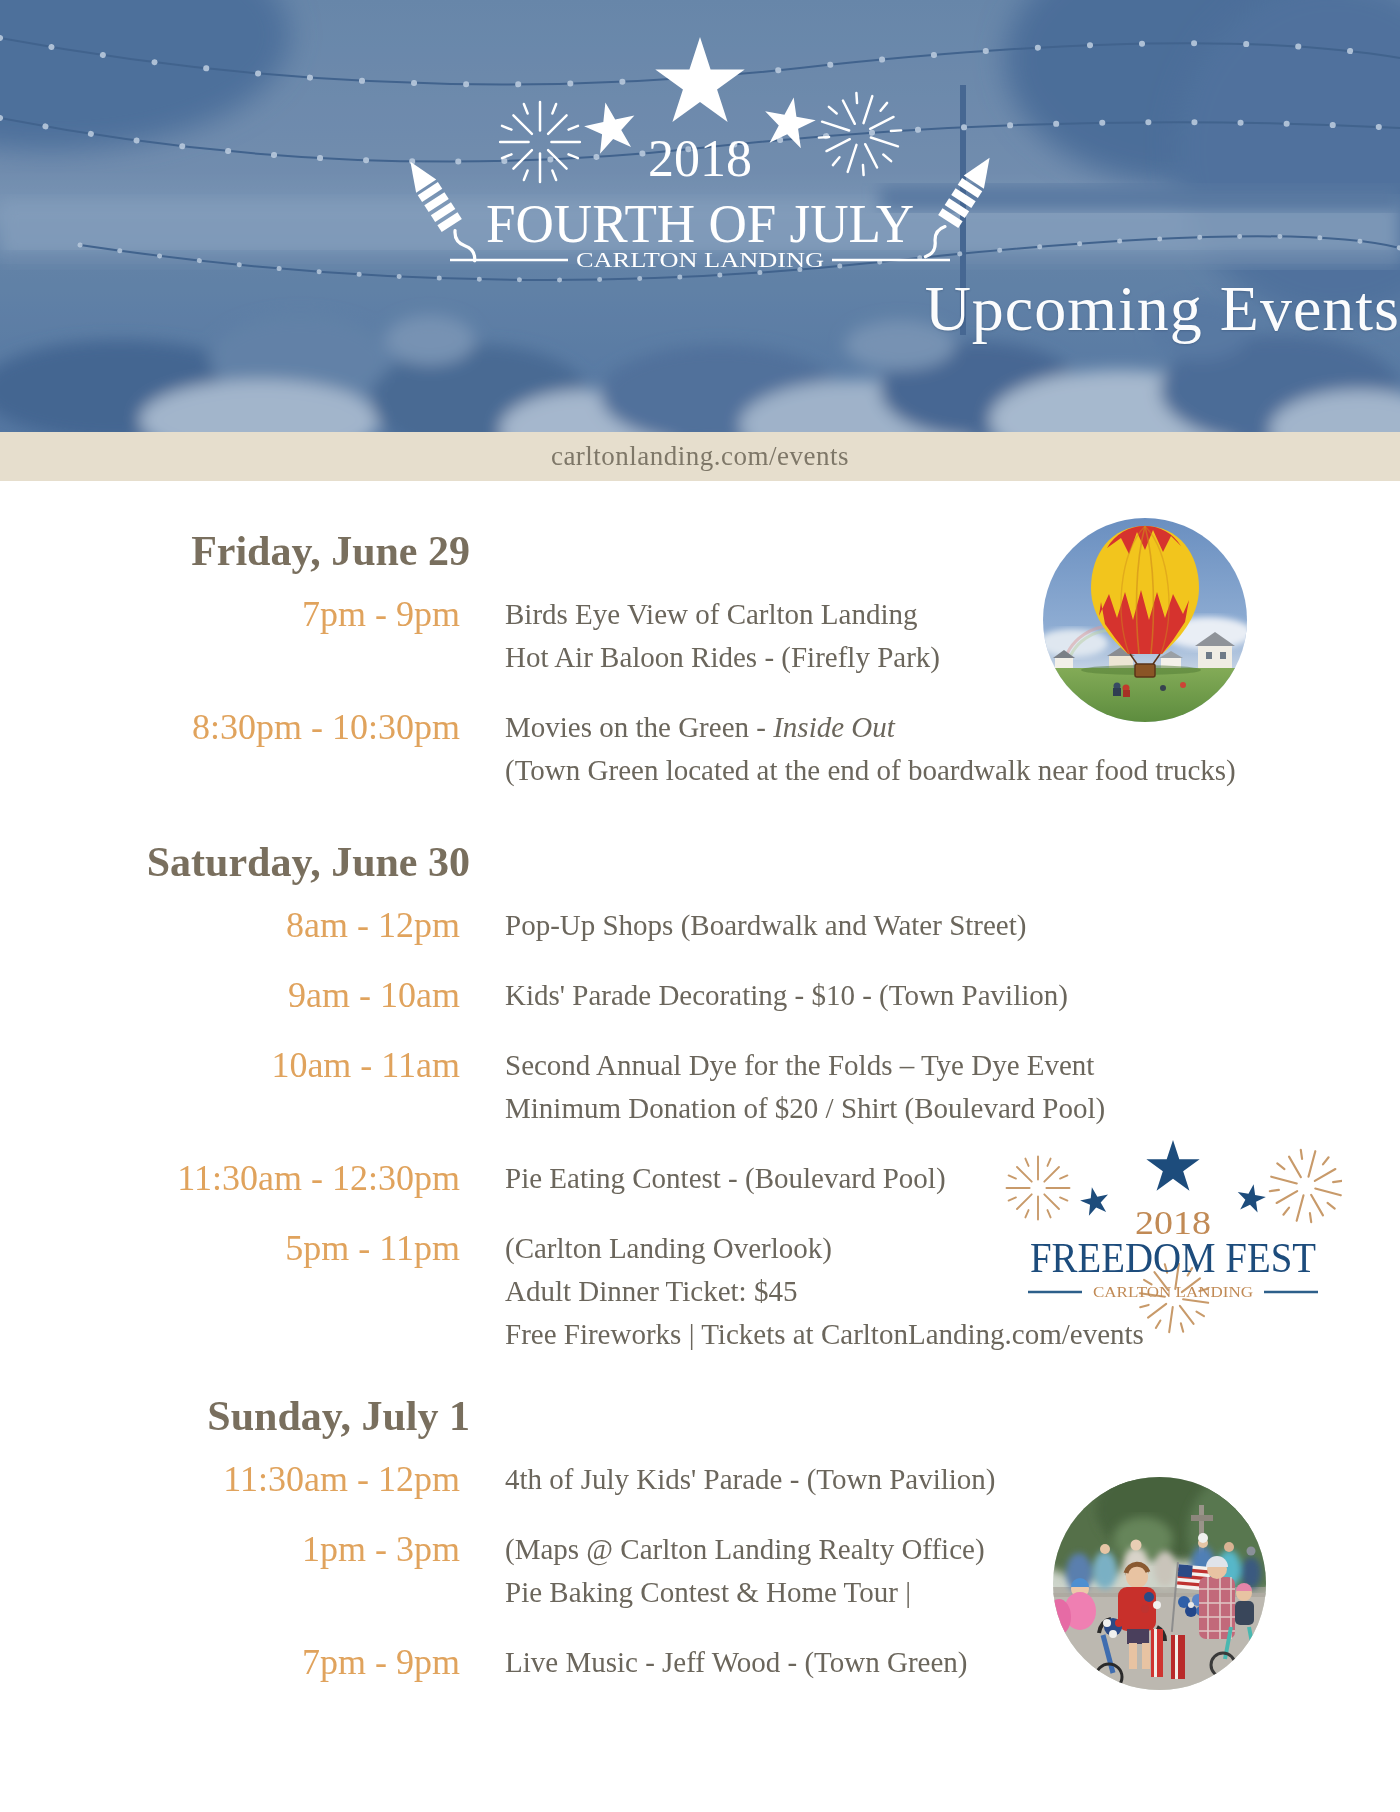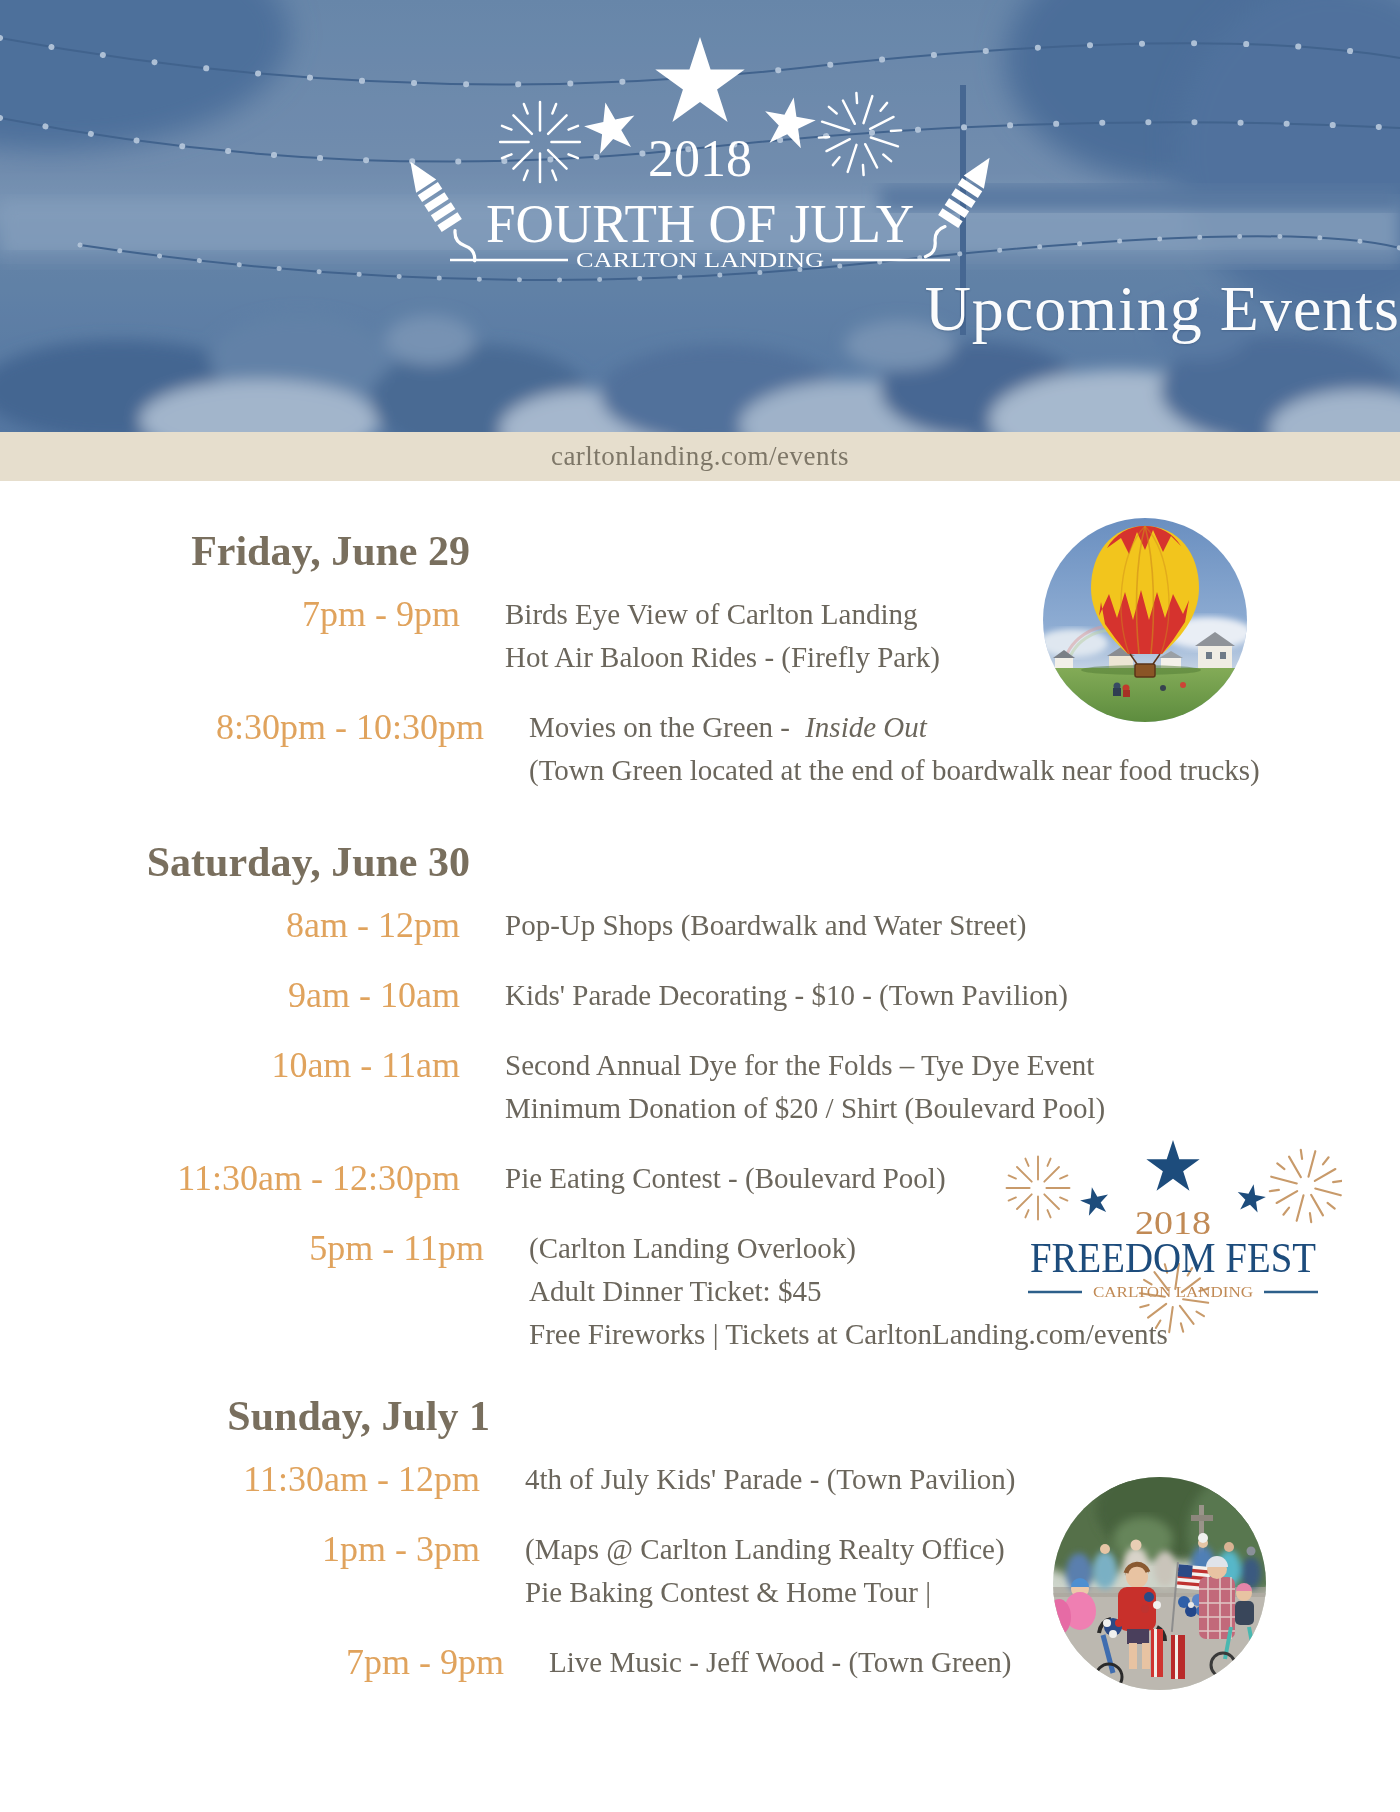--- a/index.html
+++ b/index.html
@@ -24,34 +24,34 @@
   
   .url-bar{
     width:1400px;height:49px;background:#e6decd;
     display:flex;align-items:center;justify-content:center;
   }
   .url-text{color:#7e7768;font-size:27px;letter-spacing:.5px;}
   
   .content{position:relative;padding-top:44px;}
   .day{margin:0;}
   .day + .day{margin-top:44px;}
-  .day:last-child{margin-top:34px;margin-left:20px;}
+  .day:last-child{margin-top:34px;}
   .day-heading{
     width:470px;margin:0 0 16px 0;text-align:right;
     font-size:42px;line-height:52px;font-weight:700;color:#796f5e;
   }
   .event-row{display:flex;align-items:flex-start;margin-bottom:27px;}
-  .event-row:last-child{margin-bottom:0;padding-left:24px;}
+  .event-row:last-child{margin-bottom:0;}
   .event-time{
     width:460px;flex:0 0 460px;text-align:right;
     font-size:36px;line-height:43px;color:#e0a35d;
   }
   .event-desc{margin-left:45px;max-width:800px;}
   .event-line{margin:0;font-size:29px;line-height:43px;color:#6b665c;}
-  .event-line em{font-style:italic;margin-left:8px;}
+  .event-line em{font-style:italic;}
   
   .float-img{position:absolute;}
   .balloon-photo{left:1043px;top:518px;}
   .freedomfest-logo{left:1002px;top:1116px;}
   .parade-photo{left:1053px;top:1477px;}
 </style>
 </head>
 <body>
 
 <div class="page">

